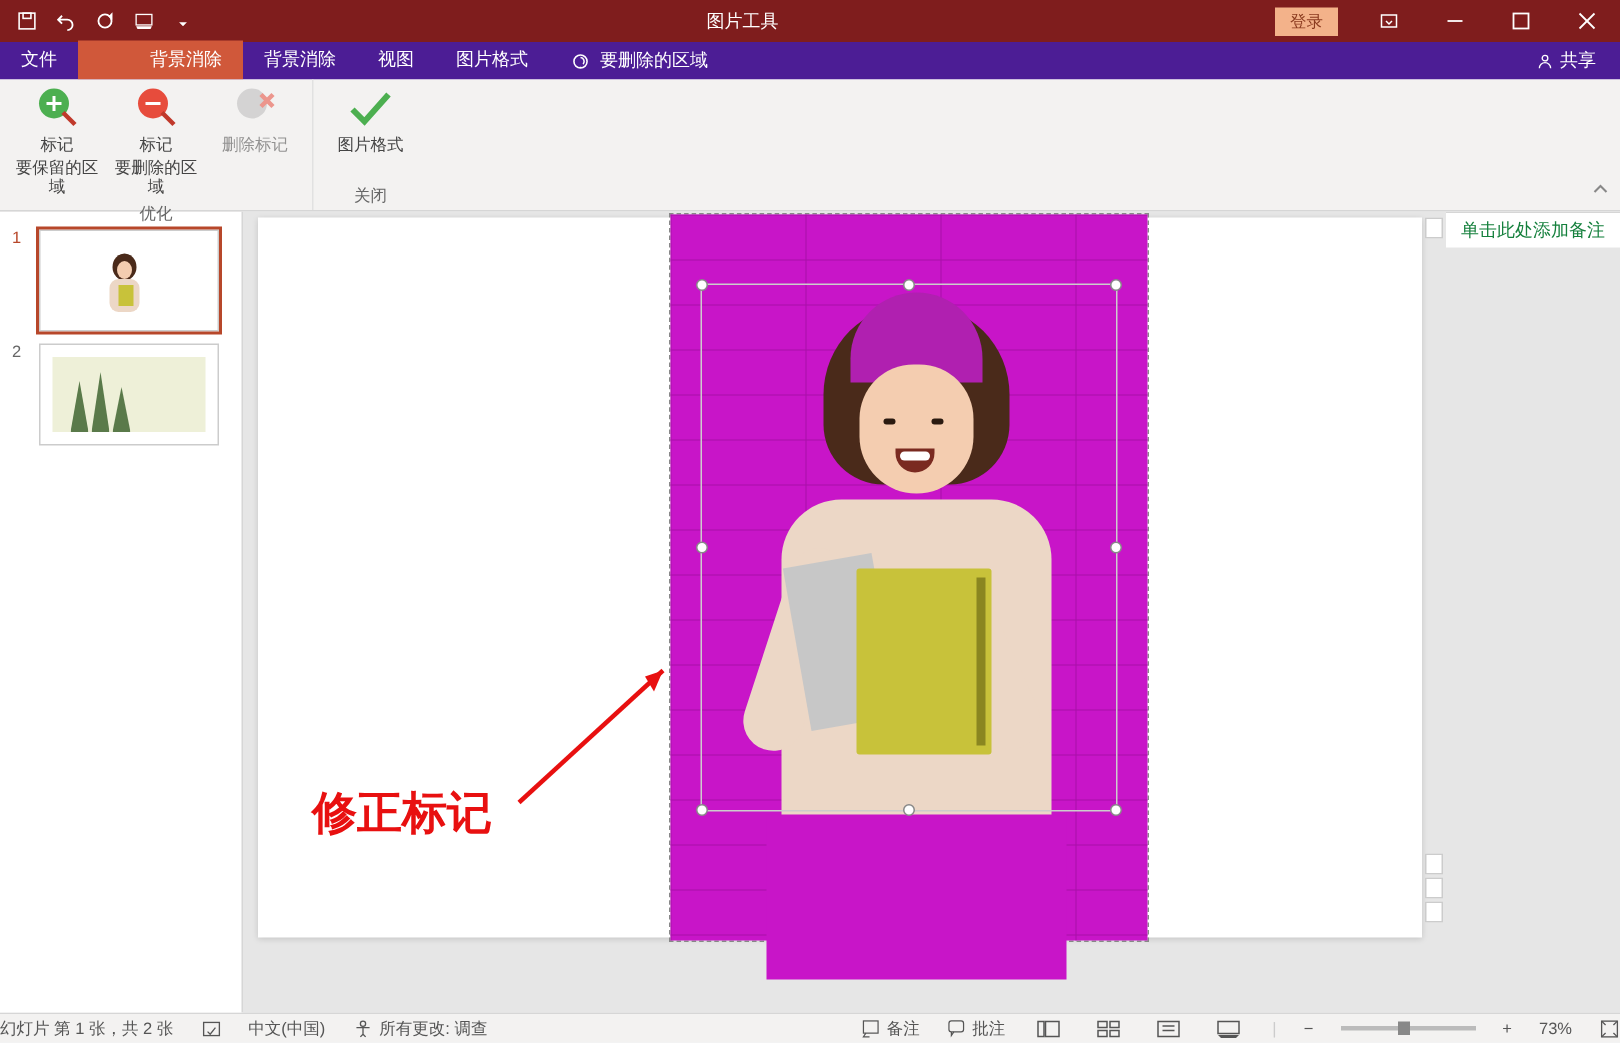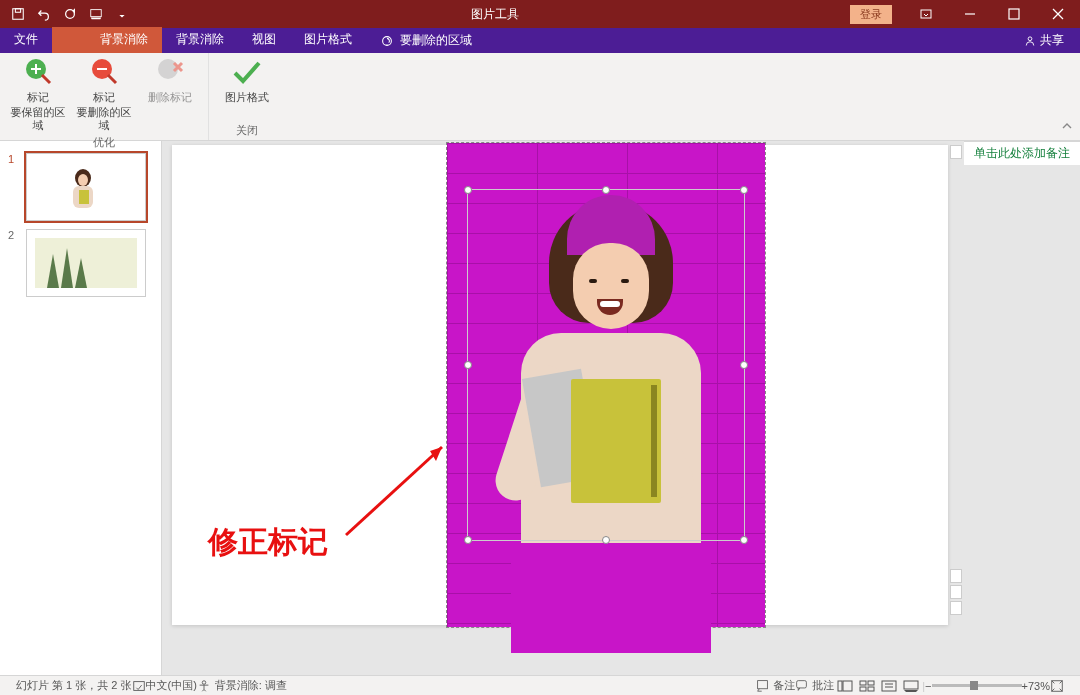--- a/index.html
+++ b/index.html
@@ -78,21 +78,21 @@
 .folder::after { content: ""; position: absolute; right: 4px; top: 6px; bottom: 6px; width: 6px; background: #8a8620; }
 .arm-l { position: absolute; left: 20px; top: 160px; width: 40px; height: 140px; background: #ecd7c6; border-radius: 20px; transform: rotate(18deg); }
 .arm-r { position: absolute; left: 146px; top: 180px; width: 40px; height: 120px; background: #ecd7c6; border-radius: 20px; transform: rotate(-24deg); }
 .stool { position: absolute; left: 20px; top: 340px; width: 200px; height: 110px; background: #c815c8; }
 
 .annotation-text { position: absolute; left: 36px; bottom: 62px; font-size: 30px; font-weight: bold; color: #e81010; }
 .annotation-arrow { position: absolute; left: 170px; bottom: 86px; width: 110px; height: 100px; }
 
 .notes-area { height: 24px; background: #fff; border-top: 1px solid #d6d6d6; padding: 3px 10px; color: #15803d; font-size: 12px; cursor: text; }
 
-.statusbar { height: 20px; background: #f3f2f1; border-top: 1px solid #d6d6d6; display: flex; align-items: center; font-size: 11px; padding: 0 16px; gap: 0; color: #555; }
+.statusbar { height: 20px; background: #f3f2f1; border-top: 1px solid #d6d6d6; display: flex; align-items: center; font-size: 11px; padding: 0 0; gap: 18px; color: #555; }
 .statusbar .spacer { flex: 1; }
 .sb-item { display: flex; align-items: center; gap: 4px; cursor: pointer; }
 .view-btn { width: 22px; height: 16px; display: flex; align-items: center; justify-content: center; cursor: pointer; }
 .zoom-slider { width: 90px; height: 3px; background: #bbb; position: relative; cursor: pointer; }
 .zoom-slider .zthumb { position: absolute; left: 38px; top: -3px; width: 8px; height: 9px; background: #888; }
 </style>
 </head>
 <body>
 
 <div class="titlebar">
@@ -315,21 +315,21 @@
         <rect x="2" y="3" width="12" height="10"></rect>
         <path d="M5 10l2 2 4-5"></path>
       </svg>
     </span>
   <span class="sb-item">中文(中国)</span>
   <span class="sb-item">
       <svg width="14" height="14" viewBox="0 0 16 16" fill="none" stroke="#555">
         <circle cx="8" cy="4" r="2"></circle>
         <path d="M3 7h10M8 7v5M6 14l2-2 2 2"></path>
       </svg>
-      <span>背景消除: 调查</span>
+      <span>所有更改: 调查</span>
     </span>
   <div class="spacer"></div>
   <span class="sb-item">
       <svg width="13" height="13" viewBox="0 0 16 16" fill="none" stroke="#555">
         <rect x="2" y="2" width="12" height="10"></rect>
         <path d="M4 12l-2 3h5"></path>
       </svg>
       <span>备注</span>
     </span>
   <span class="sb-item">

